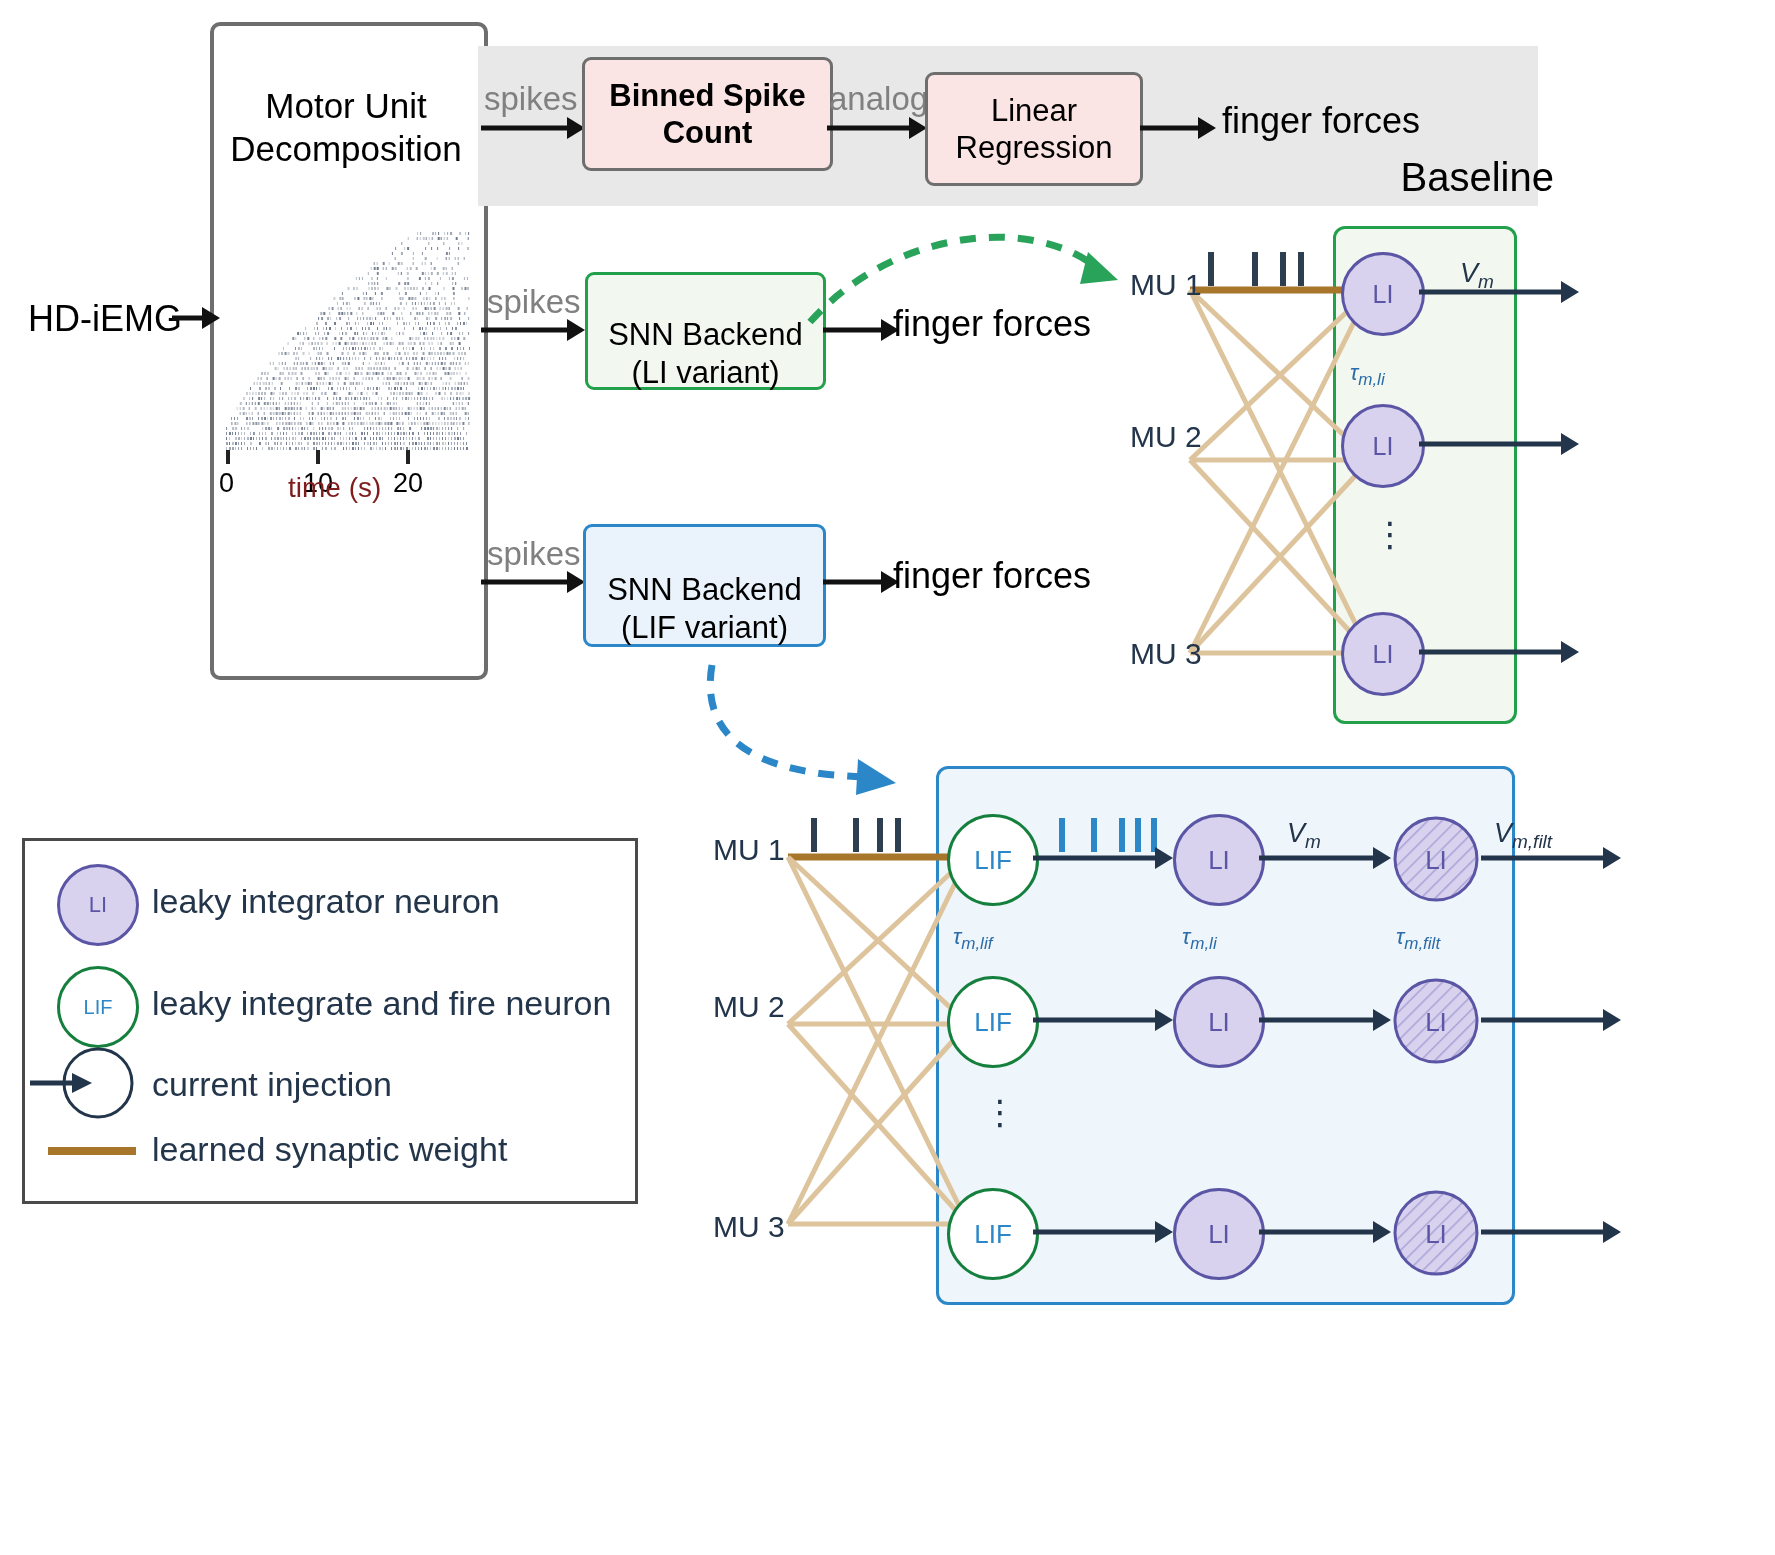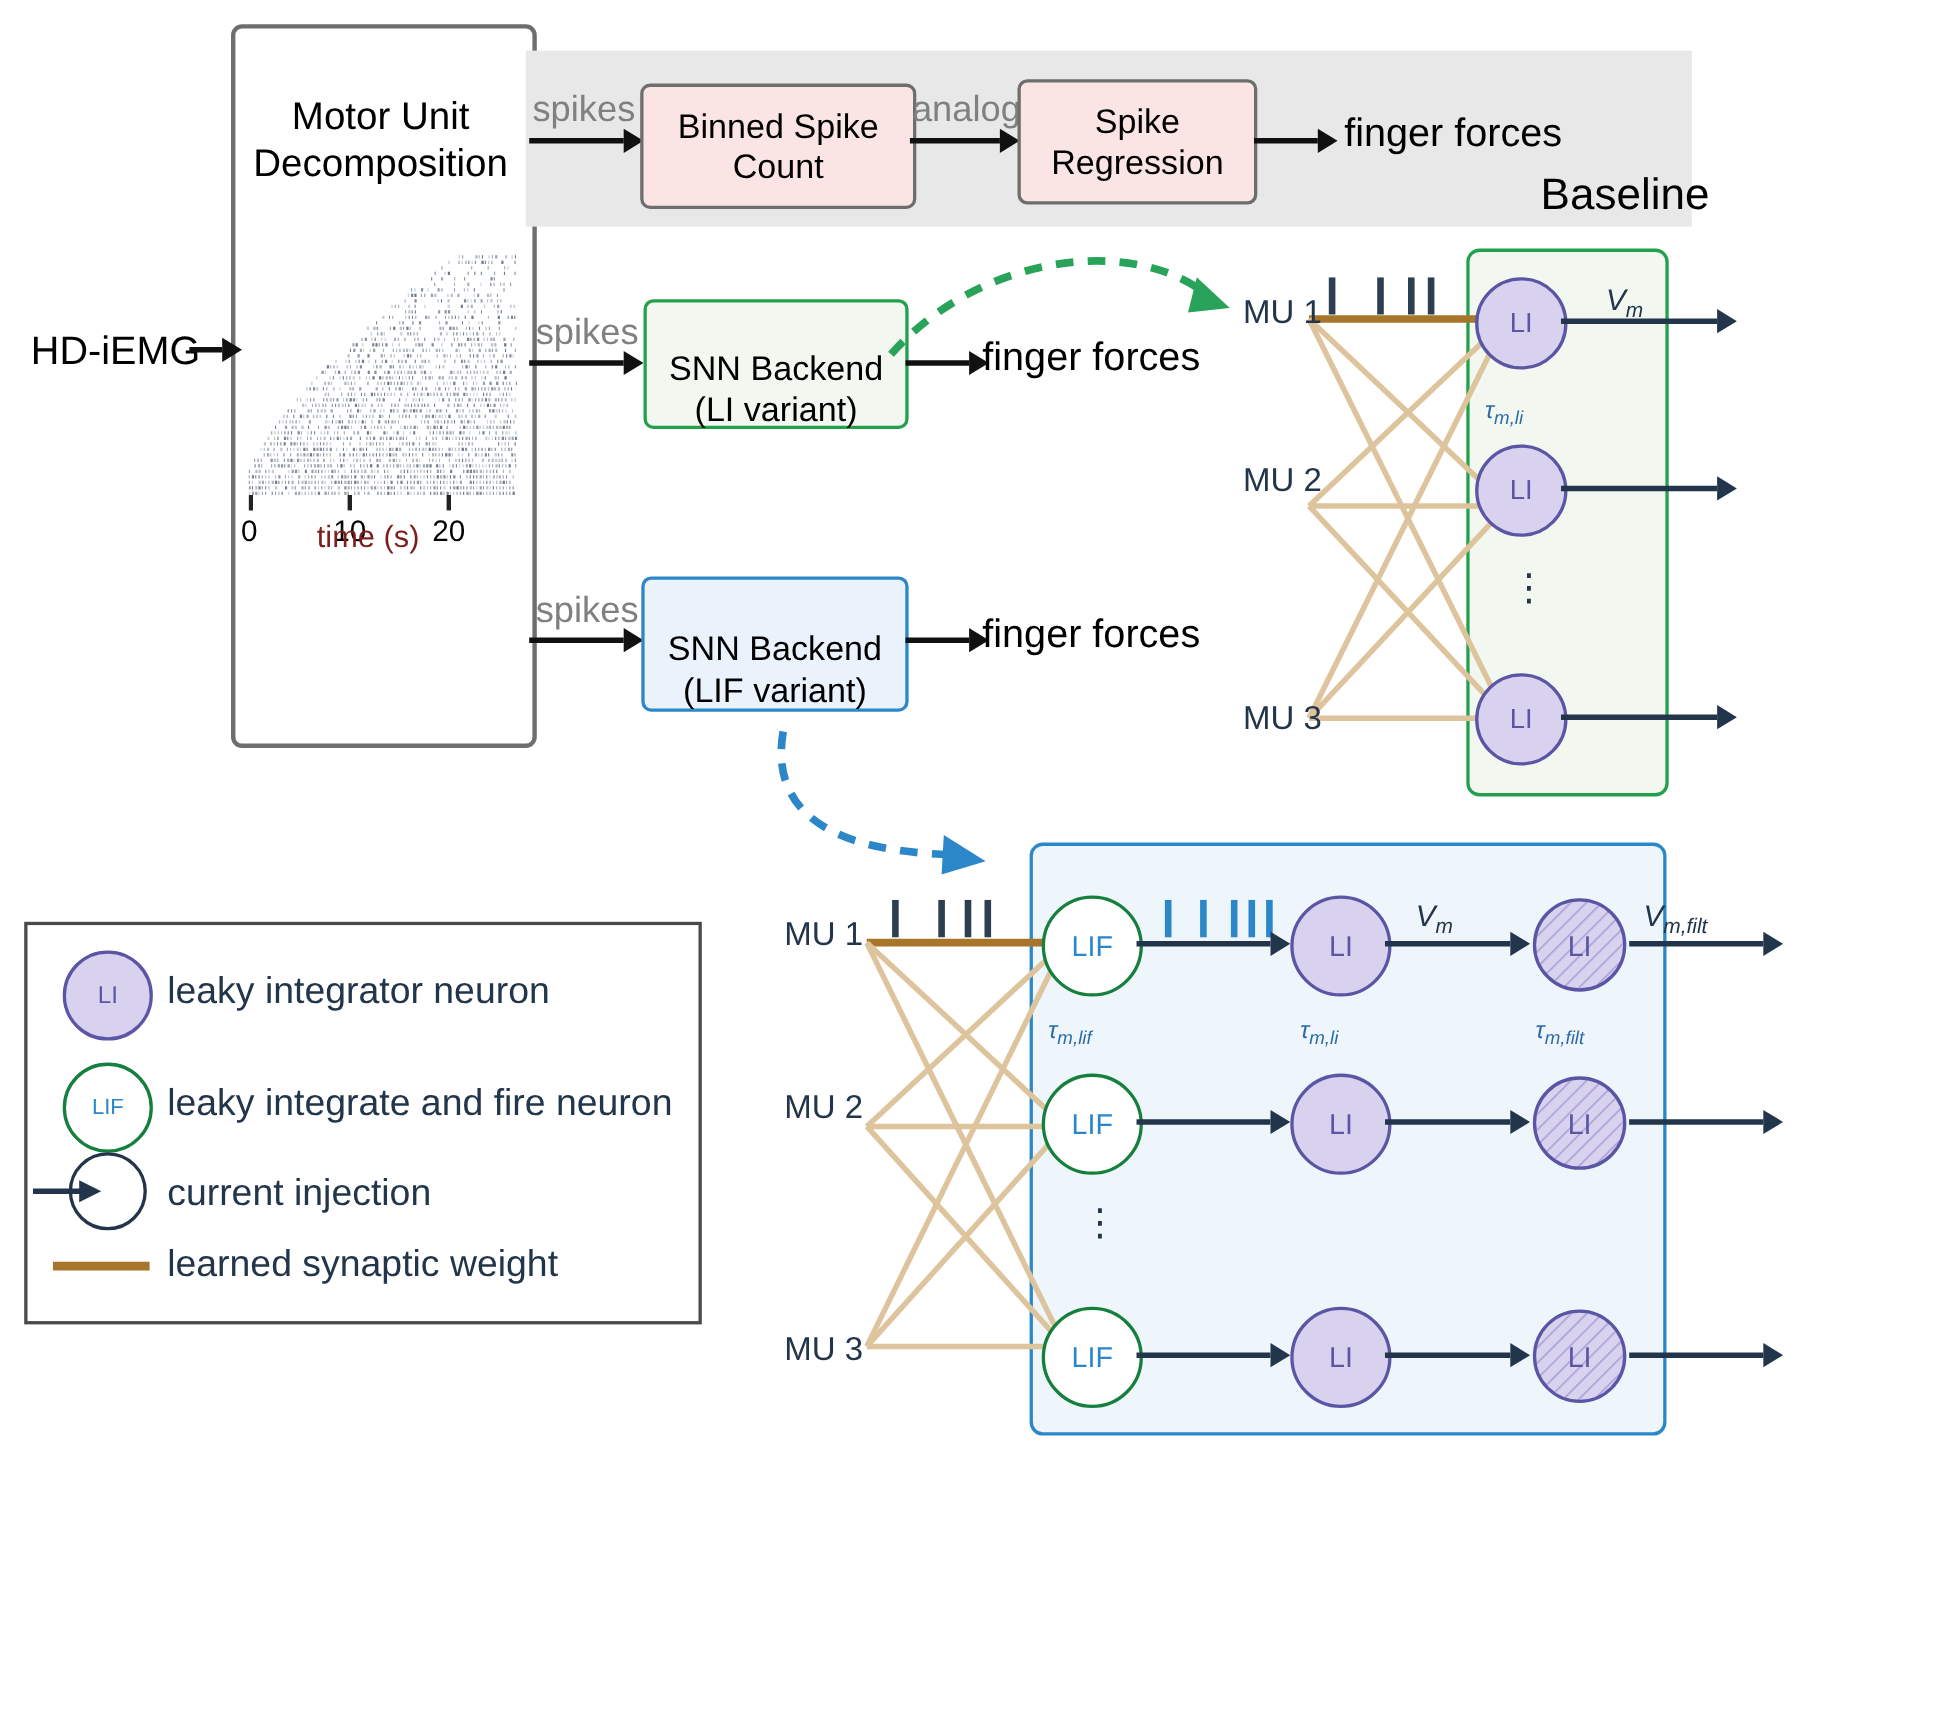--- a/index.html
+++ b/index.html
@@ -11,21 +11,21 @@
   
   #mu-box{left:210px;top:22px;width:270px;height:650px;border:4px solid #6e6e6e;
           border-radius:10px;background:#fff;}
   #mu-title{left:215px;top:85px;width:262px;font-size:35px;line-height:1.22;color:#000;}
 
   
   #baseline-band{left:478px;top:46px;width:1060px;height:160px;background:#e8e8e8;}
   #baseline-label{left:1224px;top:155px;width:330px;text-align:right;font-size:40px;color:#000;}
 
   .pinkbox{background:#fbe5e4;border:3px solid #6e6e6e;border-radius:9px;}
-  #binned{left:582px;top:76px;width:245px;height:108px;}
+  #binned{left:582px;top:57px;width:245px;height:108px;font-weight:bold;}
   #binned span{font-size:31px;line-height:1.2;color:#000;}
   #linreg{left:925px;top:72px;width:212px;height:108px;}
   #linreg span{font-size:31px;line-height:1.2;color:#000;}
 
   .edgelbl{font-size:33px;color:#808080;}
 
   
   #snn-li{left:585px;top:272px;width:235px;height:112px;background:#f2f7ef;
           border:3px solid #23a04b;border-radius:9px;}
   #snn-lif{left:583px;top:524px;width:237px;height:117px;background:#eaf3fb;
@@ -1712,21 +1712,21 @@
 </div>
 
 <div class="abs edgelbl" style="left:829px;top:80px;">analog</div>
 <svg class="abs" style="left:827px;top:108px;" width="100" height="40">
   <line x1="0" y1="20" x2="82" y2="20" stroke="#111" stroke-width="5"></line>
   <polygon points="82,9 100,20 82,31" fill="#111"></polygon>
 </svg>
 
 <div class="abs ctr pinkbox" id="linreg">
   <span>
-    <span>Spike</span><br>
+    <span>Linear</span><br>
     <span>Regression</span>
   </span>
 </div>
 
 <svg class="abs" style="left:1140px;top:108px;" width="76" height="40">
   <line x1="0" y1="20" x2="58" y2="20" stroke="#111" stroke-width="5"></line>
   <polygon points="58,9 76,20 58,31" fill="#111"></polygon>
 </svg>
 <div class="abs blklbl" style="left:1222px;top:100px;">finger forces</div>
 

